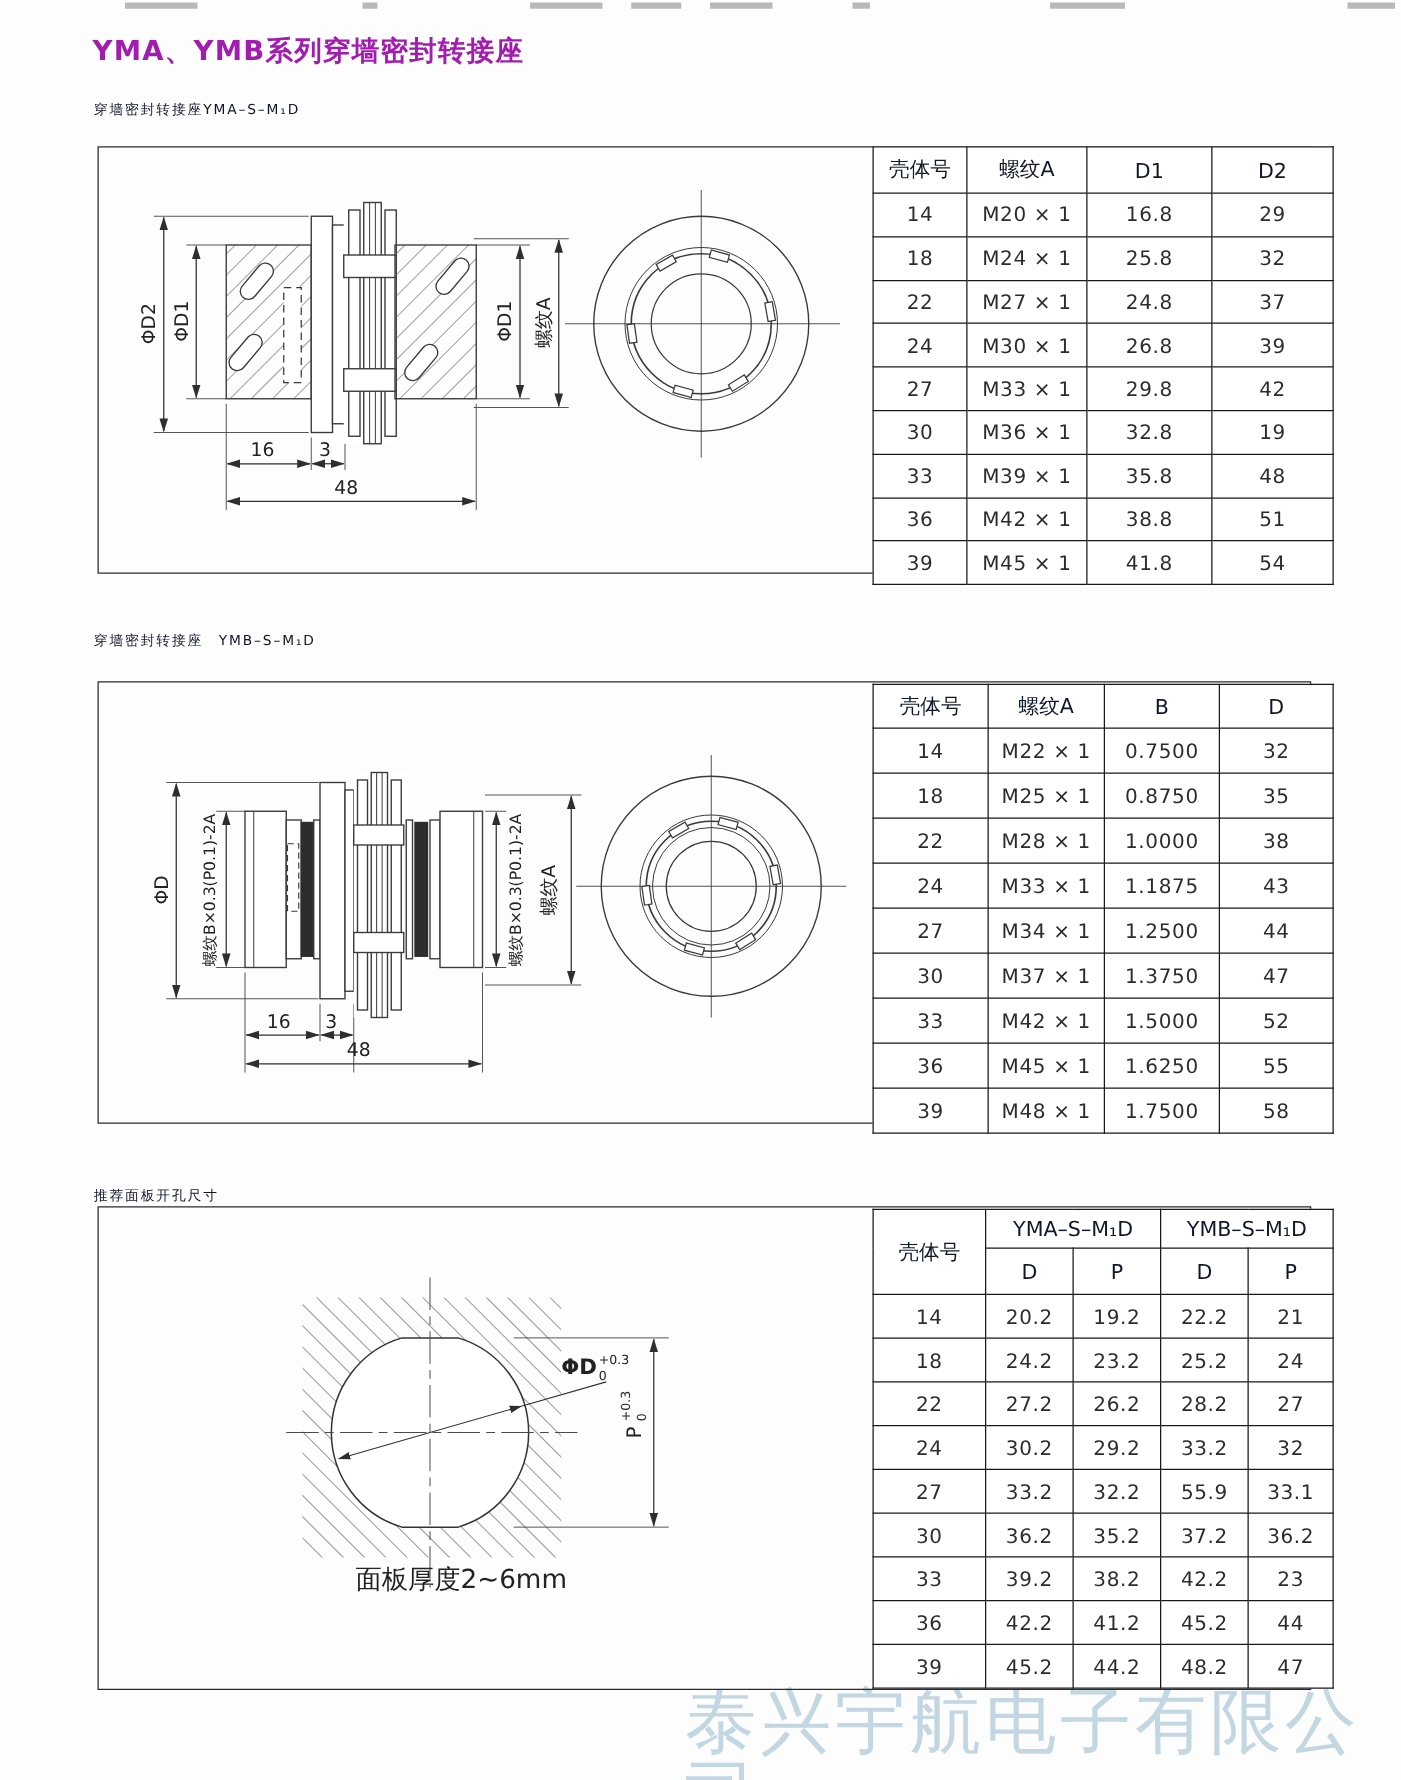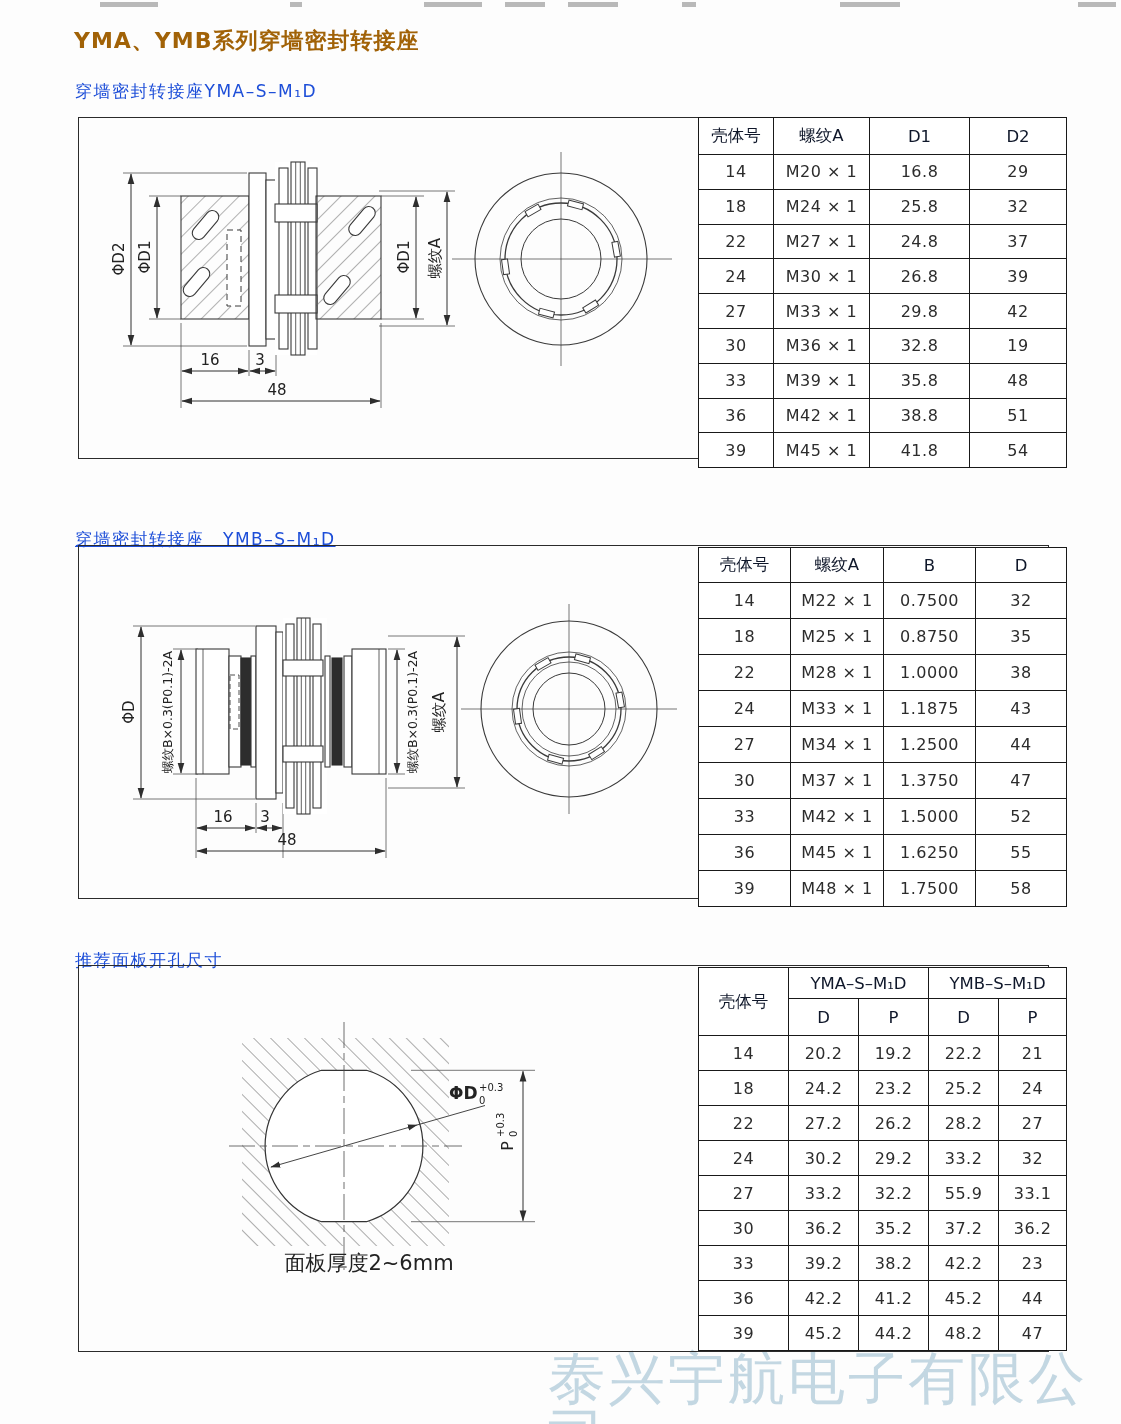--- a/index.html
+++ b/index.html
@@ -1,22 +1,22 @@
 <!DOCTYPE html>
 <html><head>
 <meta charset="utf-8">
 <style>
   html,body{margin:0;padding:0;background:#eaeaea;}
   .page{position:relative;width:1121px;height:1424px;background:#fdfdfd;overflow:hidden;
         font-family:"DejaVu Sans","Liberation Sans",sans-serif;color:#222;}
   .frag{position:absolute;top:2px;height:5px;background:#b9b9b9;z-index:1;}
-  .main-title{position:absolute;left:74px;top:26px;font-size:22px;font-weight:700;color:#a16207;letter-spacing:1px;z-index:2;}
-  .sub{position:absolute;font-size:17px;color:#1d4ed8;letter-spacing:1.5px;z-index:2;}
+  .main-title{position:absolute;left:74px;top:26px;font-size:22px;font-weight:700;color:#a21caf;letter-spacing:1px;z-index:2;}
+  .sub{position:absolute;font-size:11px;color:#0f172a;letter-spacing:1.5px;z-index:2;}
   .sub1{left:75px;top:80px;}
-  .sub2{left:75px;top:528px;text-decoration:underline;}
+  .sub2{left:75px;top:505px;}
   .sub3{left:75px;top:949px;}
   .box{position:absolute;border:1.5px solid #2b2b2b;z-index:2;background:transparent;}
   .box1{left:78px;top:117px;width:969px;height:340px;}
   .box2{left:78px;top:545px;width:969px;height:352px;}
   .box3{left:78px;top:965px;width:969px;height:385px;}
   .box svg{position:absolute;left:0;top:0;}
   .dtable{position:absolute;border-collapse:collapse;table-layout:fixed;background:#fff;z-index:3;}
   .dtable th,.dtable td{border:1.8px solid #191919;text-align:center;vertical-align:middle;
         font-weight:400;color:#2c2c2c;padding:0;overflow:hidden;white-space:nowrap;}
   .dtable th{font-size:16.5px;color:#0f172a;}

